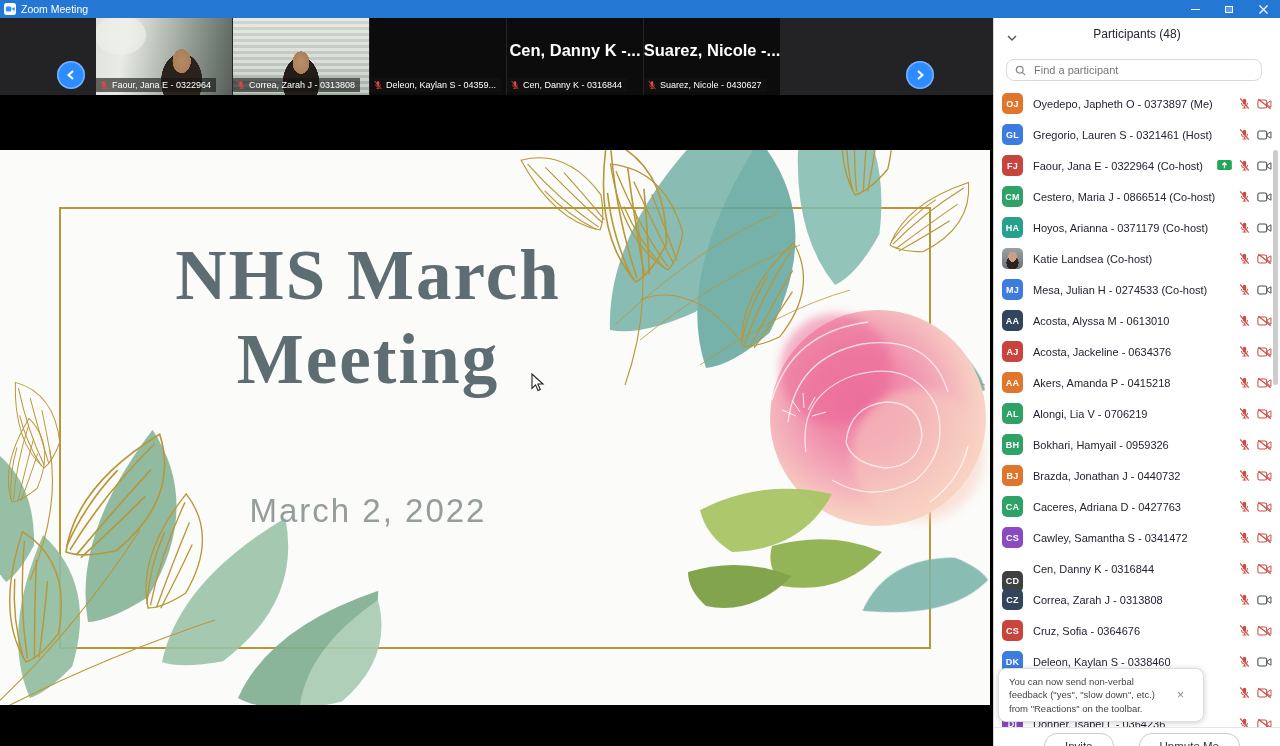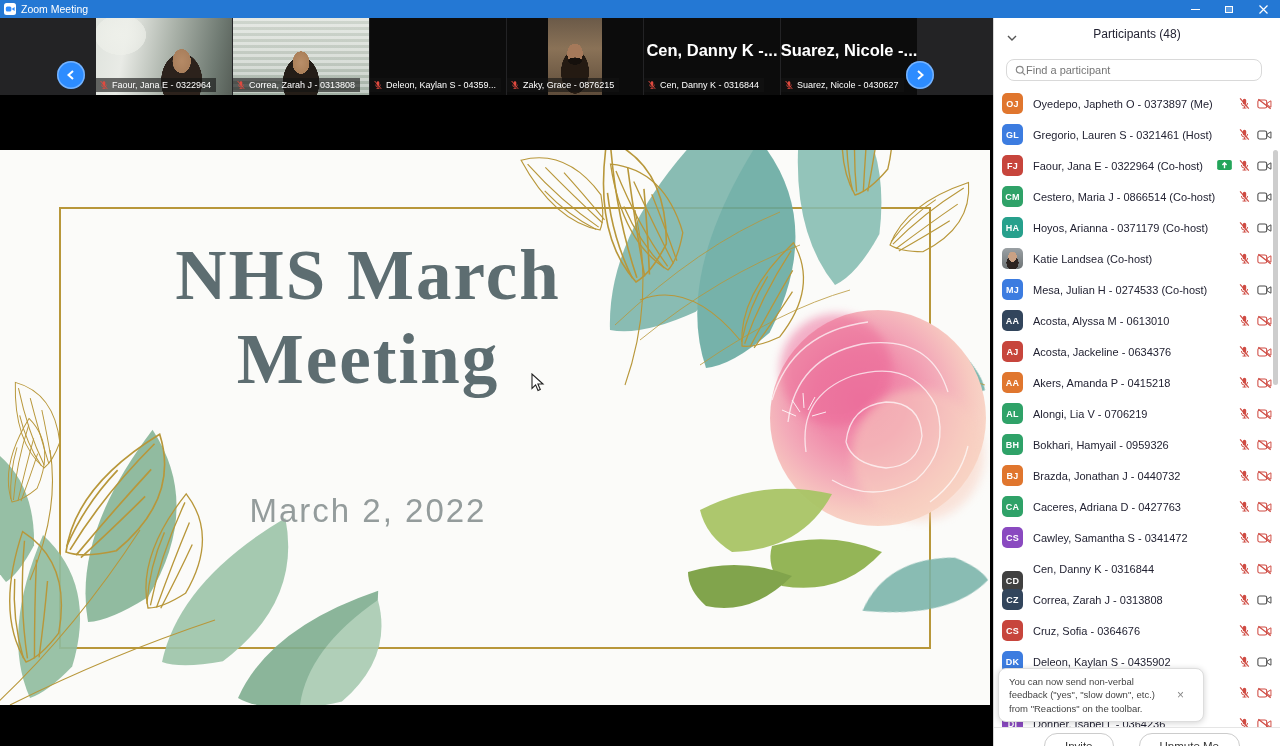--- a/index.html
+++ b/index.html
@@ -64,21 +64,21 @@
                 font-size:33px; color:#949c9c; letter-spacing:2px; }
   .cursor { position:absolute; left:531px; top:355px; z-index:6; }
 
   
   .panel-header { position:relative; height:40px; }
   .panel-title { position:absolute; left:0; right:0; top:9px; text-align:center;
                  font-size:12px; font-weight:normal; color:#232333; }
   .panel-collapse { position:absolute; left:13px; top:10px; }
   .searchbox { position:absolute; left:12px; top:41px; width:256px; height:22px;
                border:1px solid #d9d9d9; border-radius:8px; display:flex; align-items:center;
-               padding:0 8px; gap:0; background:#fff; }
+               padding:0 8px; gap:8px; background:#fff; }
   .searchbox input { border:none; outline:none; flex:1; font-size:11px; color:#333;
                      font-family:"Liberation Sans", sans-serif; background:transparent; }
   .searchbox input::placeholder { color:#767676; }
   .plist { position:absolute; left:0; right:0; top:70px; height:639px; overflow:hidden; }
   .prow { height:31px; display:flex; align-items:center; padding:0 8px; }
   .avatar { width:21px; height:21px; border-radius:5px; flex:0 0 auto; margin-right:10px;
             color:#fff; font-size:9px; font-weight:bold; display:flex; align-items:center;
             justify-content:center; letter-spacing:.3px; }
   .avatar-photo { background:
       radial-gradient(ellipse 6px 7px at 50% 42%, #caa184 0 70%, rgba(0,0,0,0) 71%),
@@ -176,33 +176,20 @@
               <svg width="10" height="10" viewBox="0 0 16 16">
                 <path d="M8 2a2.1 2.1 0 0 1 2.1 2.1v3a2.1 2.1 0 0 1-4.2 0v-3A2.1 2.1 0 0 1 8 2z" fill="#e04a3f"></path>
                 <path d="M4.2 7.4a3.8 3.8 0 0 0 7.6 0" fill="none" stroke="#e04a3f" stroke-width="1.2"></path>
                 <path d="M8 11.4v2.2 M5.6 13.6h4.8" stroke="#e04a3f" stroke-width="1.2"></path>
                 <path d="M2.6 1.6 L13.2 14.2" stroke="#e04a3f" stroke-width="1.5"></path>
               </svg>
               <span class="thumb-label-text">Deleon, Kaylan S - 04359...</span>
             </div>
           </div>
 
-          <div class="thumb">
-            <div class="scene" data-scene="portrait"></div>
-
-            <div class="thumb-label">
-              <svg width="10" height="10" viewBox="0 0 16 16">
-                <path d="M8 2a2.1 2.1 0 0 1 2.1 2.1v3a2.1 2.1 0 0 1-4.2 0v-3A2.1 2.1 0 0 1 8 2z" fill="#e04a3f"></path>
-                <path d="M4.2 7.4a3.8 3.8 0 0 0 7.6 0" fill="none" stroke="#e04a3f" stroke-width="1.2"></path>
-                <path d="M8 11.4v2.2 M5.6 13.6h4.8" stroke="#e04a3f" stroke-width="1.2"></path>
-                <path d="M2.6 1.6 L13.2 14.2" stroke="#e04a3f" stroke-width="1.5"></path>
-              </svg>
-              <span class="thumb-label-text">Zaky, Grace - 0876215</span>
-            </div>
-          </div>
 
           <div class="thumb">
             <div class="scene" data-scene="dark"></div>
             <div class="big-name">Cen, Danny K -...</div>
             <div class="thumb-label">
               <svg width="10" height="10" viewBox="0 0 16 16">
                 <path d="M8 2a2.1 2.1 0 0 1 2.1 2.1v3a2.1 2.1 0 0 1-4.2 0v-3A2.1 2.1 0 0 1 8 2z" fill="#e04a3f"></path>
                 <path d="M4.2 7.4a3.8 3.8 0 0 0 7.6 0" fill="none" stroke="#e04a3f" stroke-width="1.2"></path>
                 <path d="M8 11.4v2.2 M5.6 13.6h4.8" stroke="#e04a3f" stroke-width="1.2"></path>
                 <path d="M2.6 1.6 L13.2 14.2" stroke="#e04a3f" stroke-width="1.5"></path>
@@ -718,21 +705,21 @@
               <rect x="1" y="1.5" width="10" height="9" rx="2" fill="none" stroke="#cf4b43" stroke-width="1.2"></rect>
               <path d="M11.5 5 L15.8 2.4 v7.2 L11.5 7z" fill="none" stroke="#cf4b43" stroke-width="1.1"></path>
               <path d="M1.5 0.5 L15.5 11.5" stroke="#cf4b43" stroke-width="1.4"></path>
             </svg>
           </span>
         </div>
 
         <div class="prow">
           <span class="avatar" style="background: rgb(60, 124, 224);">DK</span>
 
-          <span class="prow-name">Deleon, Kaylan S - 0435902</span>
+          <span class="prow-name">Deleon, Kaylan S - 0338460</span>
           <span class="picons">
 
             <svg width="13" height="13" viewBox="0 0 16 16">
               <path d="M8 2a2.1 2.1 0 0 1 2.1 2.1v3a2.1 2.1 0 0 1-4.2 0v-3A2.1 2.1 0 0 1 8 2z" fill="#cf4b43"></path>
               <path d="M4.2 7.4a3.8 3.8 0 0 0 7.6 0" fill="none" stroke="#cf4b43" stroke-width="1.2"></path>
               <path d="M8 11.4v2.2 M5.6 13.6h4.8" stroke="#cf4b43" stroke-width="1.2"></path>
               <path d="M2.6 1.6 L13.2 14.2" stroke="#cf4b43" stroke-width="1.5"></path>
             </svg>
             <svg width="15" height="12" viewBox="0 0 17 12">
               <rect x="1" y="1.5" width="10" height="9" rx="2" fill="none" stroke="#4a4a4a" stroke-width="1.2"></rect>

